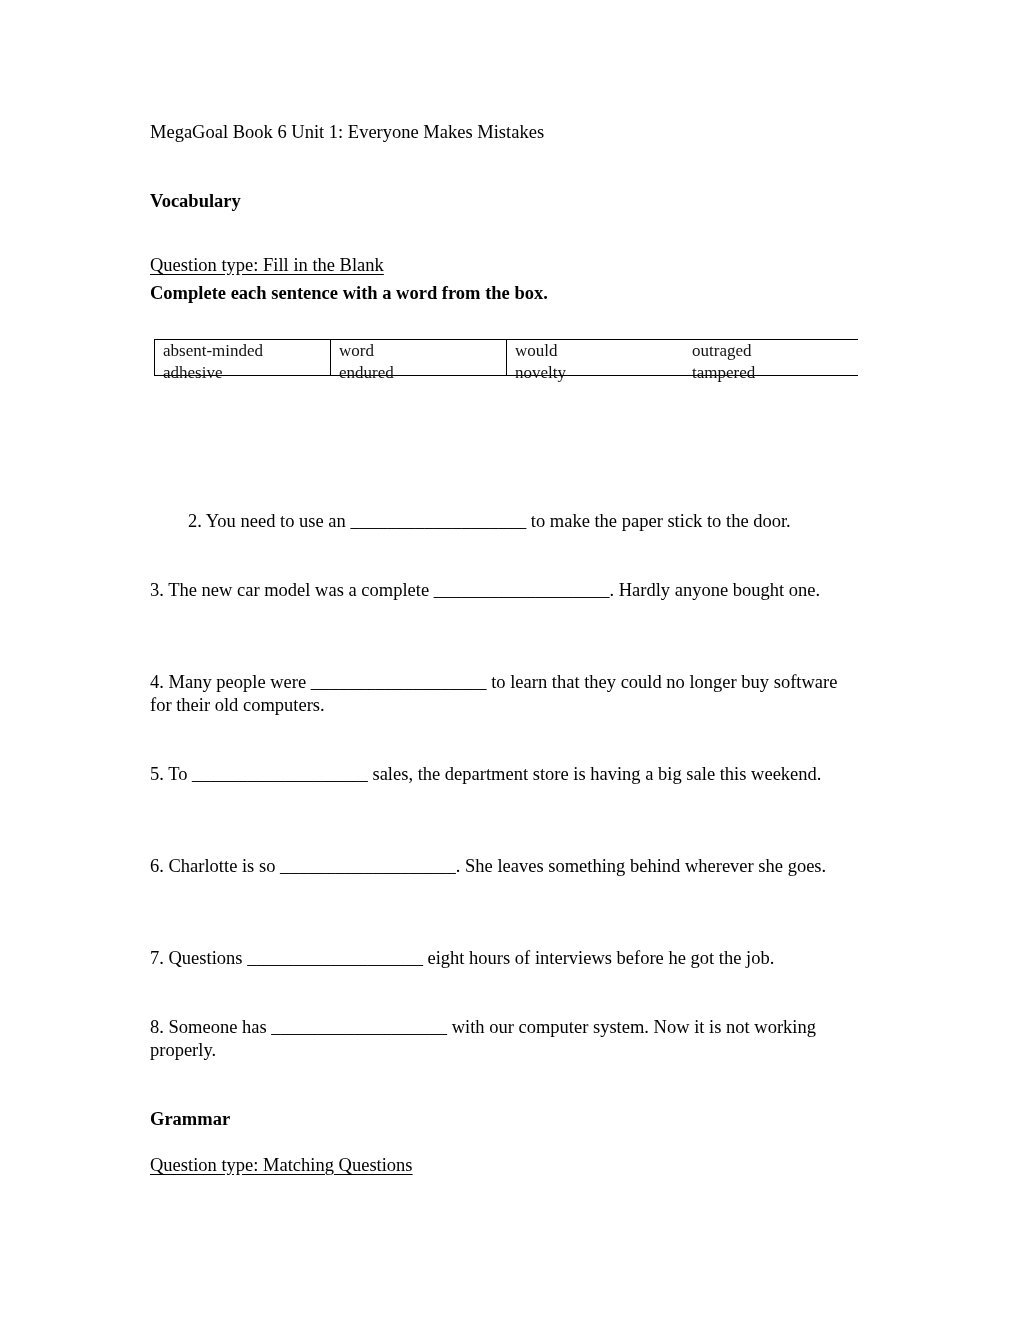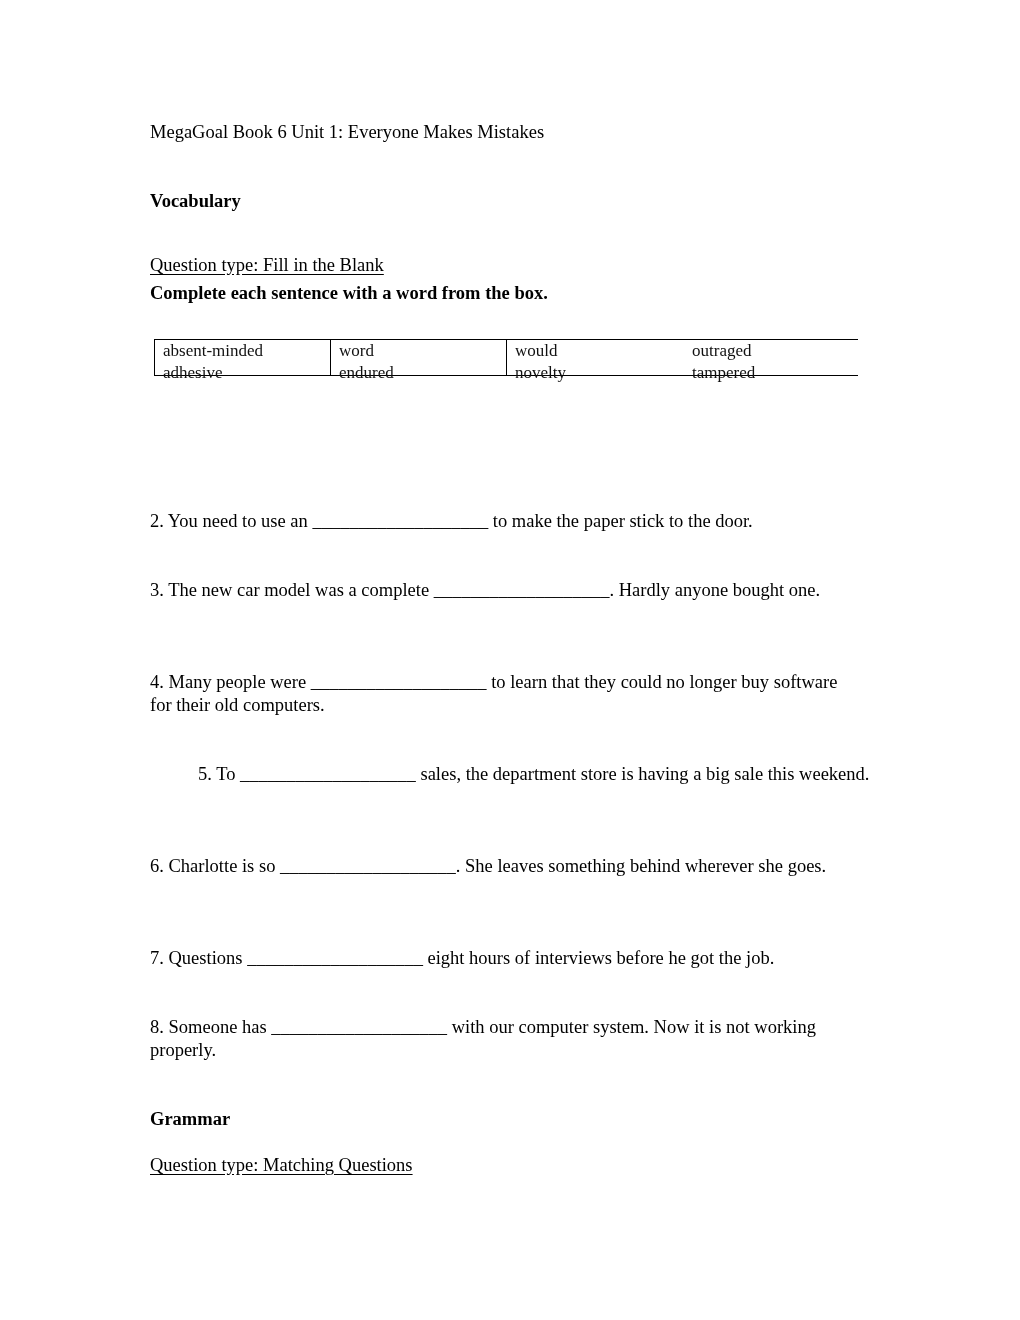--- a/index.html
+++ b/index.html
@@ -53,24 +53,24 @@
       padding-top: 0px;
     }
     .wb-col .w { display: block; }
     .wb-c1 { left: 0; width: 176px; padding-left: 8px; border-right: 1.2px solid #000; }
     .wb-c2 { left: 176px; width: 176px; padding-left: 8px; border-right: 1.2px solid #000; }
     .wb-c3 { left: 352px; width: 176px; padding-left: 8px; }
     .wb-c4 { left: 528px; width: 176px; padding-left: 9px; }
 
     .q { position: absolute; left: 150px; width: 710px; white-space: normal; }
     .q1 { top: 418px; }
-    .q2 { top: 510px; }
+    .q2 { top: 510px; margin-left: 38px; }
     .q3 { top: 579px; }
     .q4 { top: 671px; }
-    .q5 { top: 763px; margin-left: 48px; }
+    .q5 { top: 763px; }
     .q6 { top: 855px; }
     .q7 { top: 947px; }
     .q8 { top: 1016px; }
     .blank { letter-spacing: 0; }
 
     .h-grammar { top: 1108px; }
     .qtype2 { top: 1154px; }
   </style>
 </head>
 <body>

